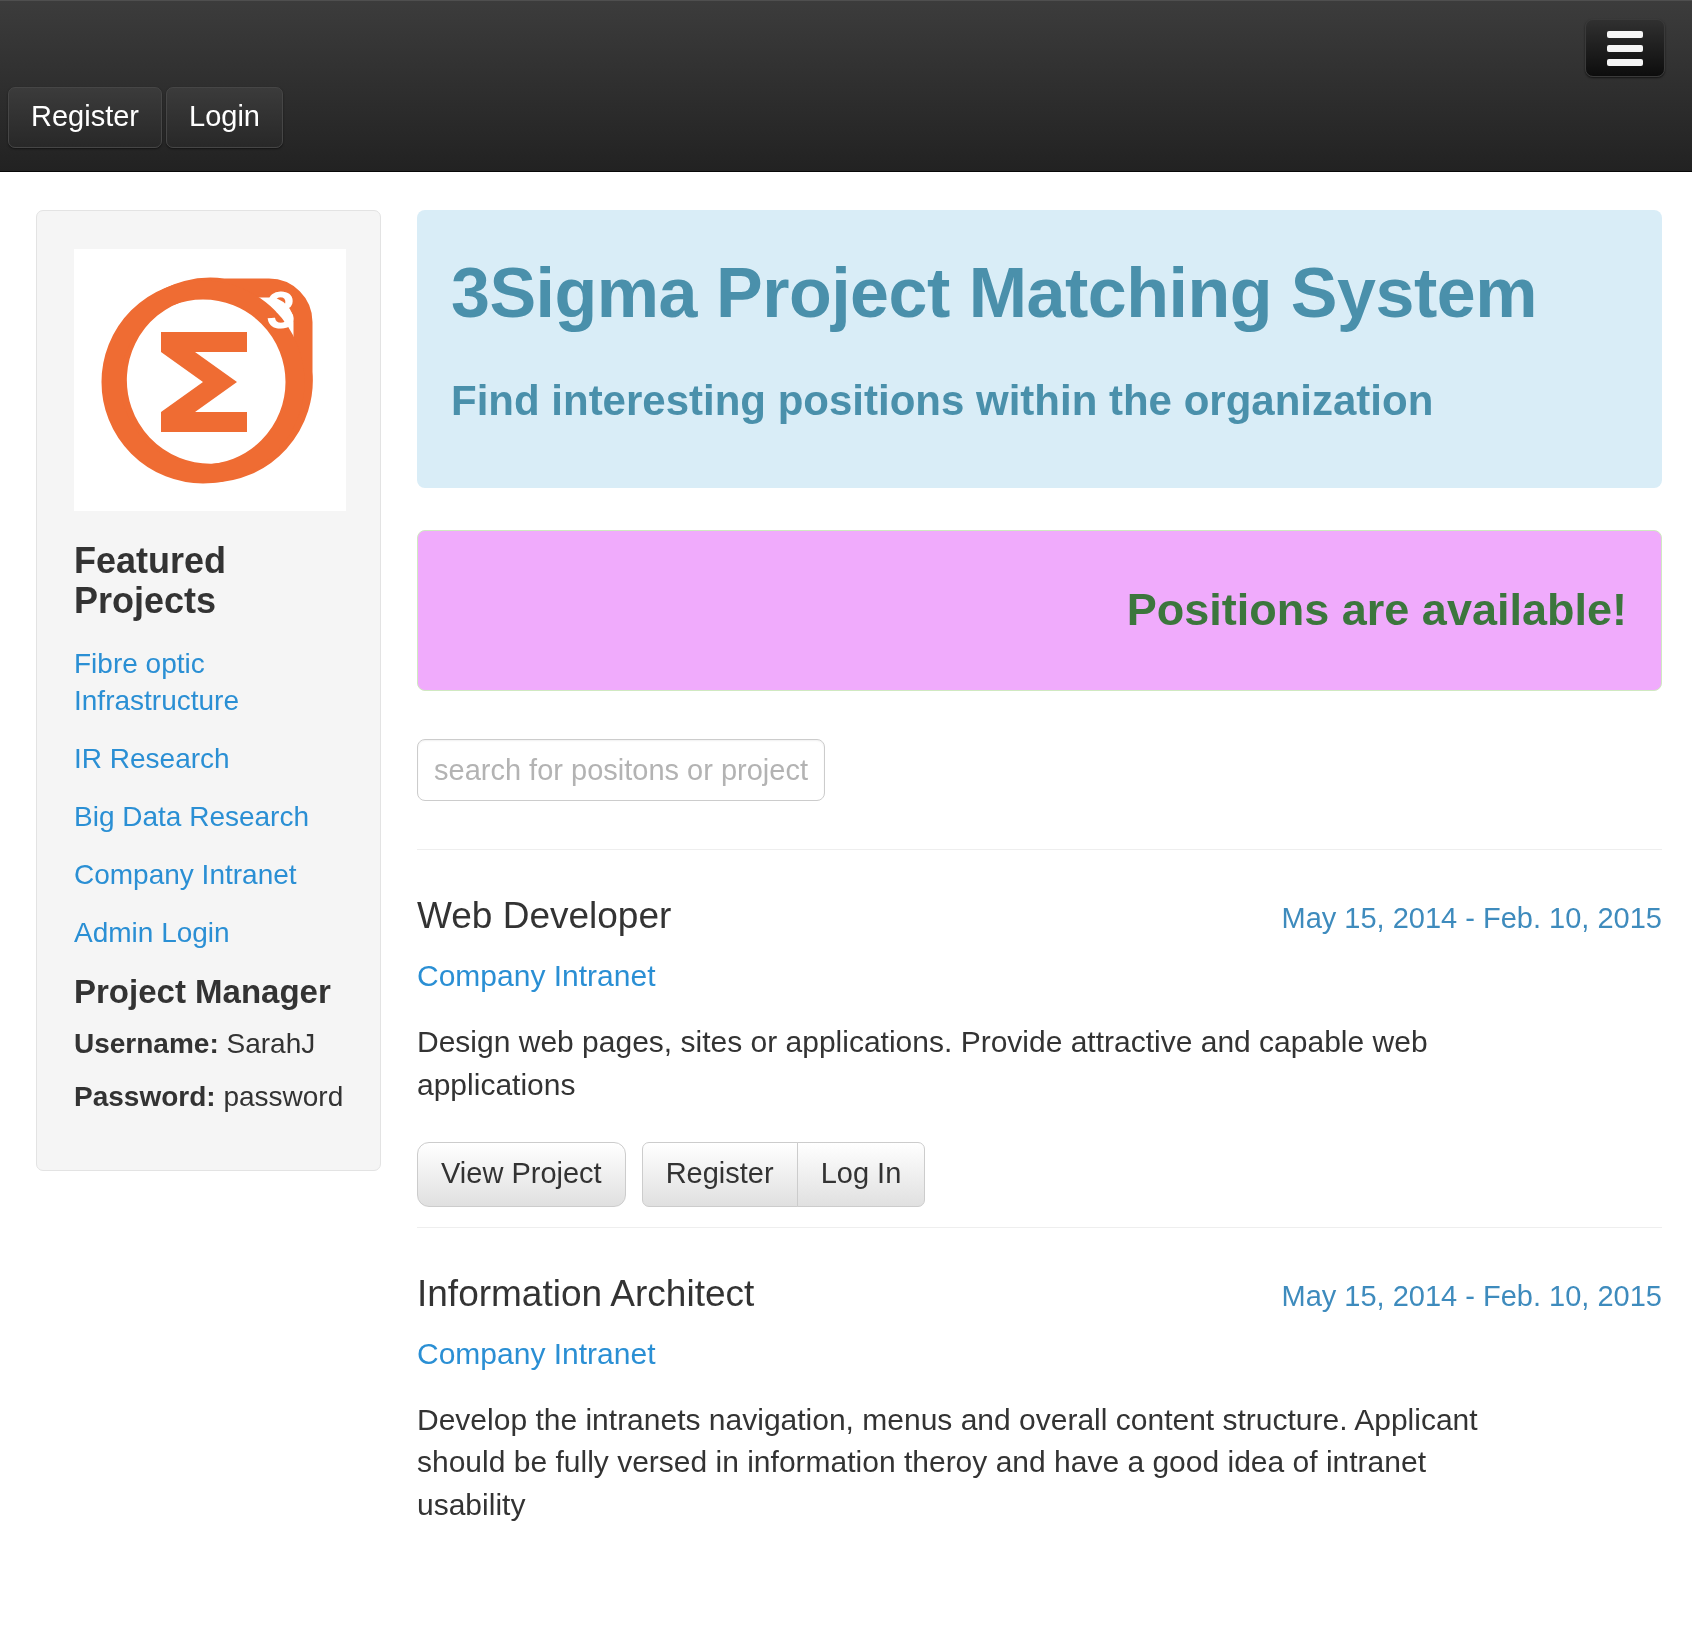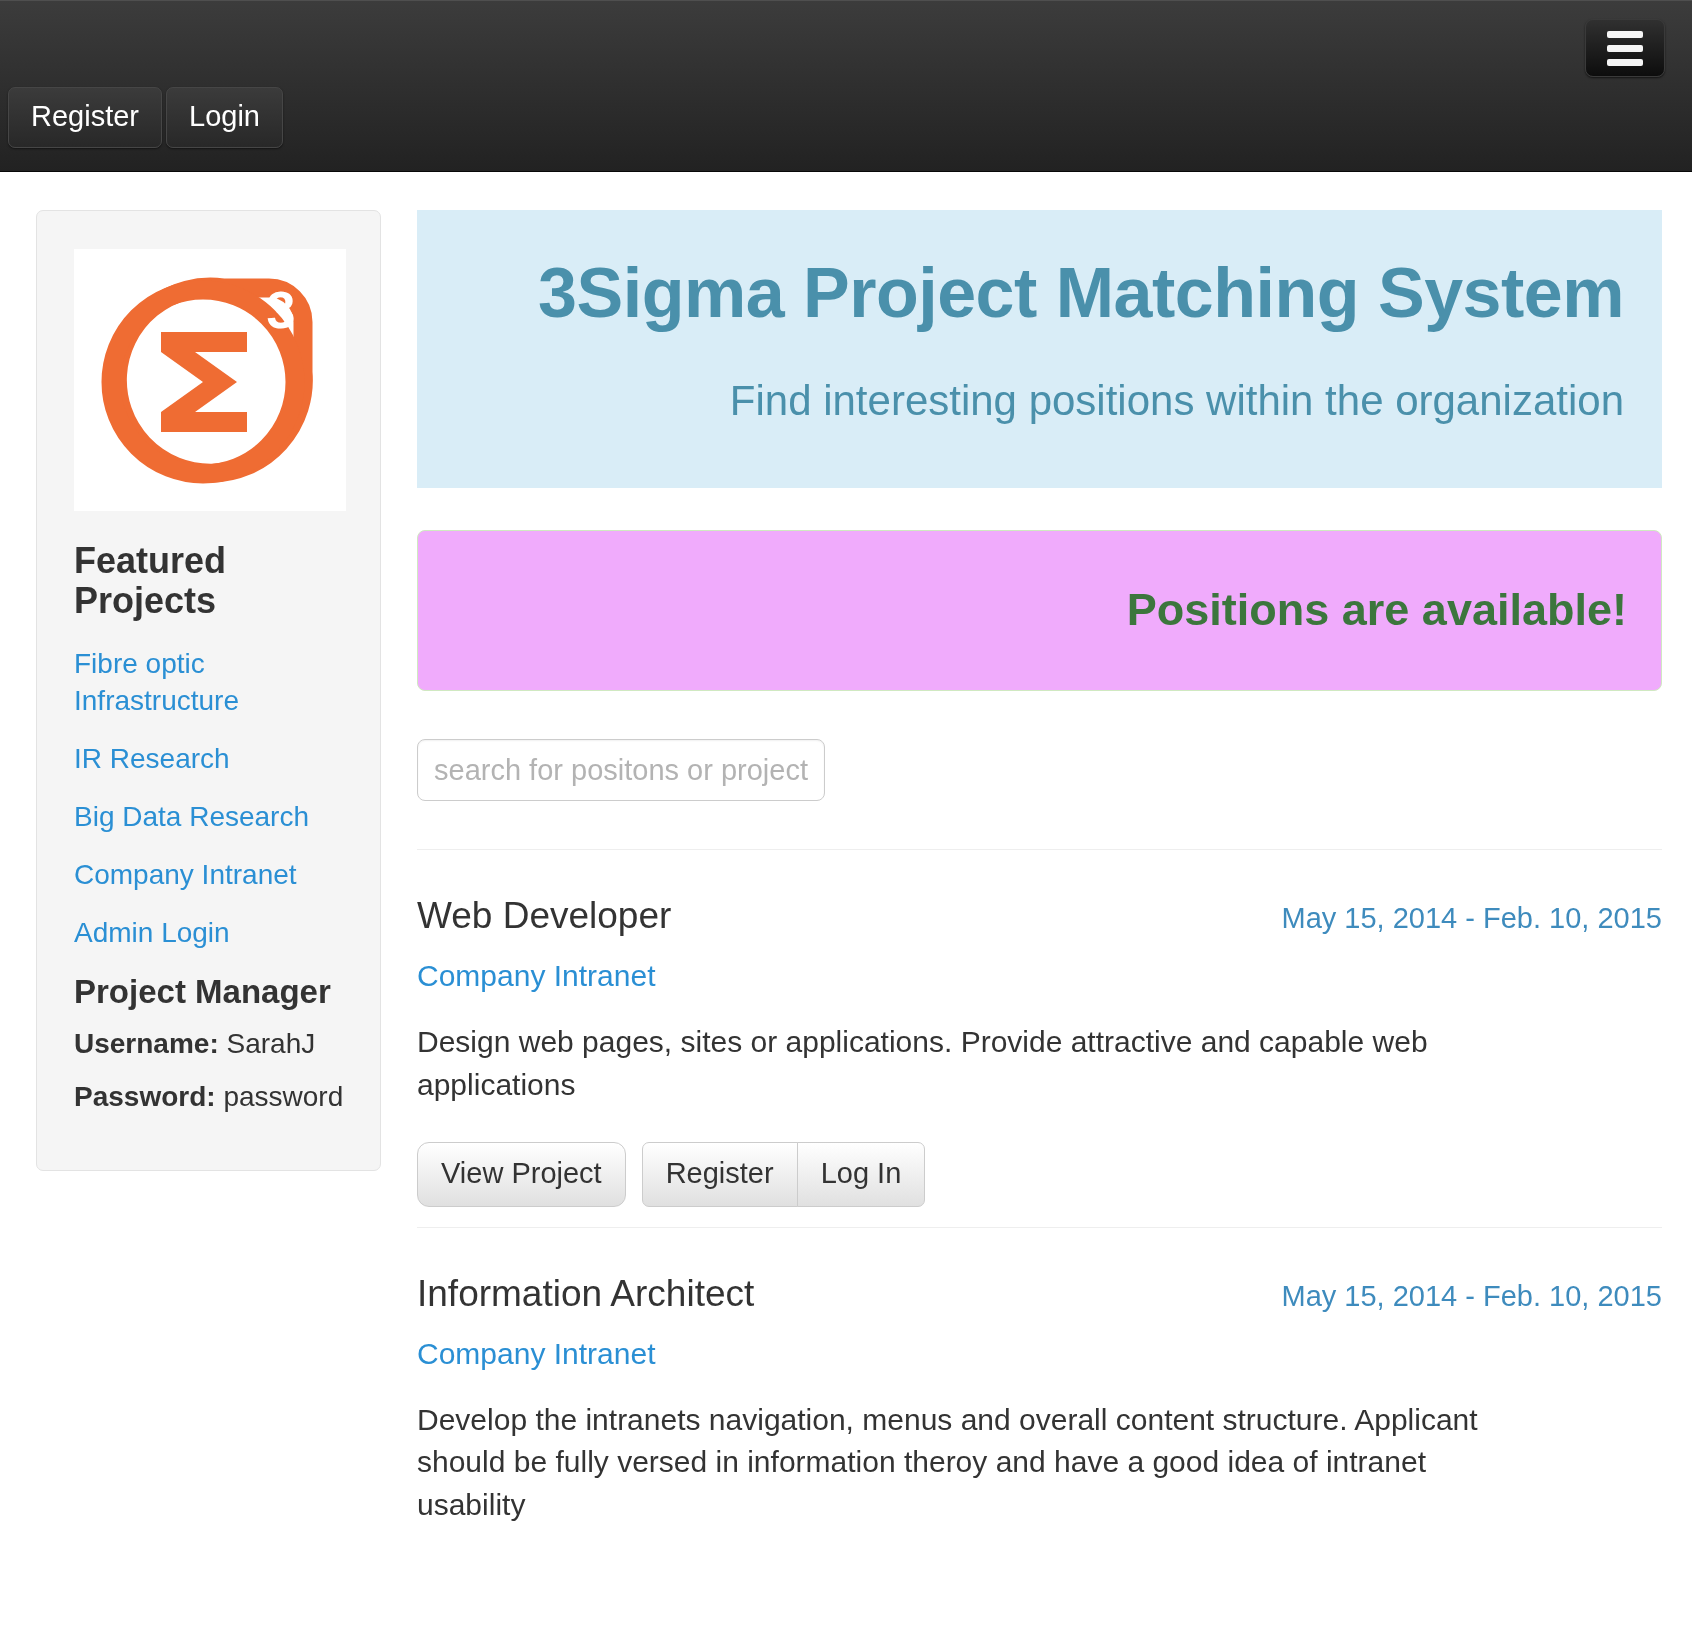--- a/index.html
+++ b/index.html
@@ -105,37 +105,36 @@
   .cred-line {
     font-size: 28px;
     color: #333333;
     margin-bottom: 21px;
   }
   .cred-line b { font-weight: bold; }
 
   
   .jumbotron {
     background: #d9edf7;
-    border-radius: 0;
-    padding: 46px 38px 52px 26px;
+    border-radius: 8px;
+    padding: 46px 38px 52px 34px;
     margin-bottom: 42px;
-    text-align: right;
   }
   .jumbo-title {
     color: #4a90ab;
     font-size: 70px;
     font-weight: bold;
     line-height: 1.07;
     margin: 0 0 34px 0;
     letter-spacing: -0.5px;
   }
   .jumbo-sub {
     color: #4a90ab;
     font-size: 42px;
-    font-weight: normal;
+    font-weight: bold;
     line-height: 1.7;
     margin: 0;
   }
 
   
   .alert-success {
     background: #f0abfc;
     border: 1px solid #d0e9c1;
     border-radius: 8px;
     padding: 56px 34px 58px 34px;

